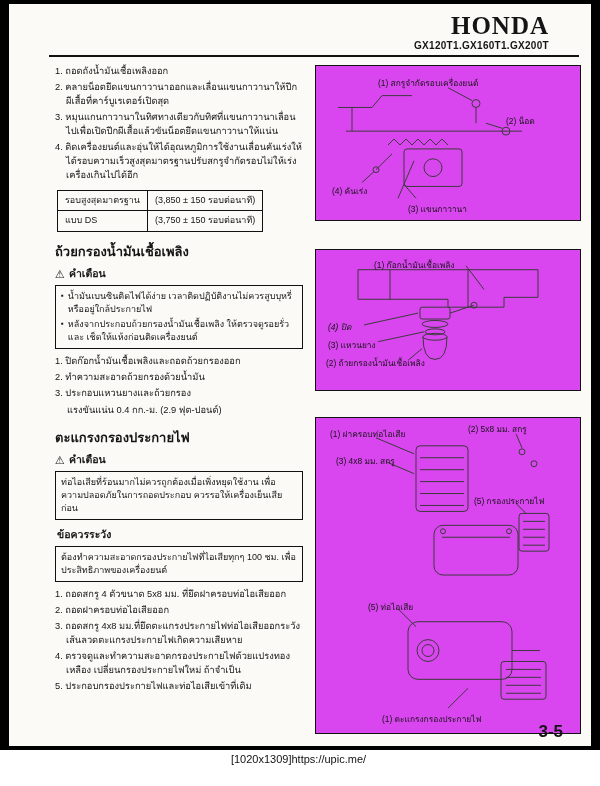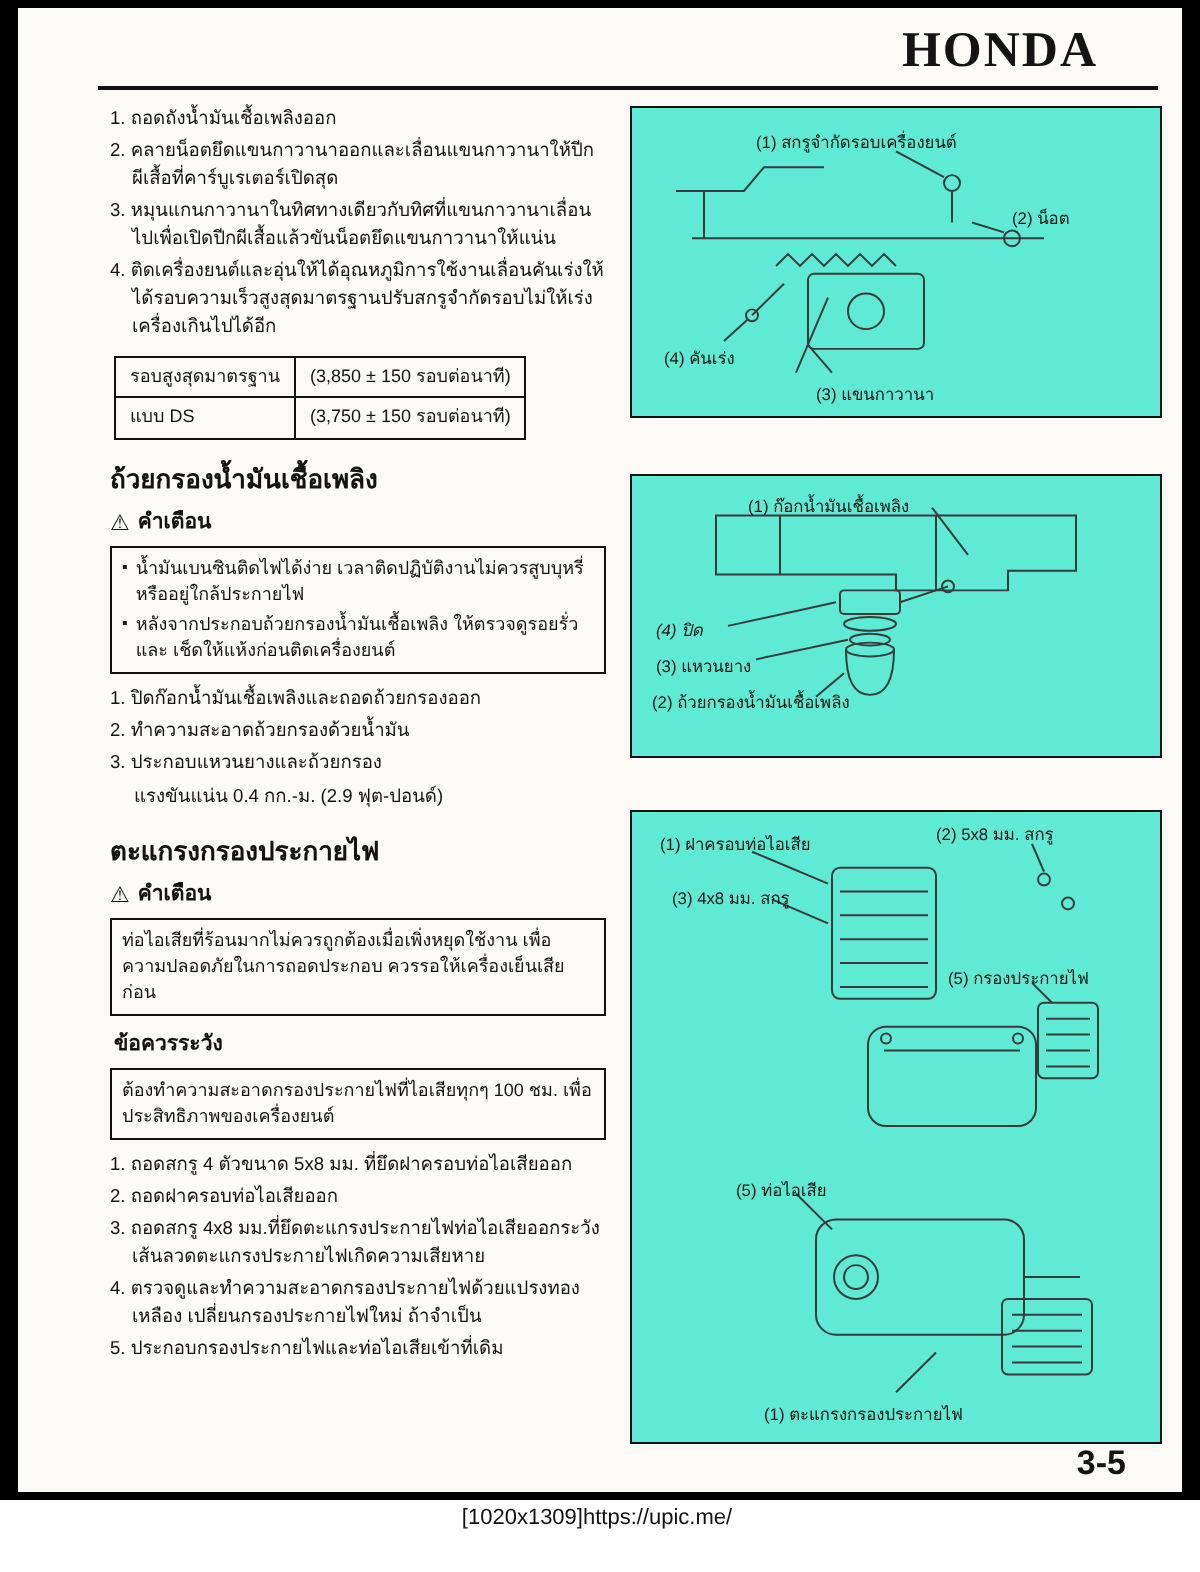--- a/index.html
+++ b/index.html
@@ -34,21 +34,21 @@
   .warn-box { border:1px solid #111; padding:4px 5px; font-size:9px; line-height:1.45; margin-bottom:6px; }
   .warn-item { display:flex; gap:4px; }
   .warn-item + .warn-item { margin-top:2px; }
   .bullet { flex:0 0 auto; font-size:8px; line-height:1.6; }
 
   .torque { margin:3px 0 0 12px; }
 
   .caution-head { font-weight:bold; font-size:10.5px; margin:7px 0 3px 2px; }
 
   
-  .diagram { position:relative; border:1px solid #111; background:#5eead4; }
+  .diagram { position:relative; border:1px solid #111; background:#d946ef; }
   .diagram + .diagram { margin-top:0; }
   .d1 { height:156px; margin-bottom:28px; }
   .d2 { height:142px; margin-bottom:26px; }
   .d3 { height:317px; }
   .diagram svg { position:absolute; left:0; top:0; width:100%; height:100%; }
   .dlabel { position:absolute; font-size:8.4px; white-space:nowrap; color:#141414; }
 
   
   .page-number { position:absolute; right:28px; bottom:4px; font-size:17px; font-weight:bold; }
 
@@ -58,20 +58,21 @@
   .art { stroke:#3a3a3a; stroke-width:1; fill:none; }
 </style>
 </head>
 <body>
 
 <div class="canvas">
   <div class="page">
 
     <div class="header">
       <div class="brand">HONDA</div>
+      <div class="models">GX120T1.GX160T1.GX200T</div>
     </div>
     <div class="header-rule"></div>
 
     <div class="columns">
 
       <div class="col-left">
 
         <div class="step">1. ถอดถังน้ำมันเชื้อเพลิงออก</div>
         <div class="step">2. คลายน็อตยึดแขนกาวานาออกและเลื่อนแขนกาวานาให้ปีกผีเสื้อที่คาร์บูเรเตอร์เปิดสุด</div>
         <div class="step">3. หมุนแกนกาวานาในทิศทางเดียวกับทิศที่แขนกาวานาเลื่อนไปเพื่อเปิดปีกผีเสื้อแล้วขันน็อตยึดแขนกาวานาให้แน่น</div>

